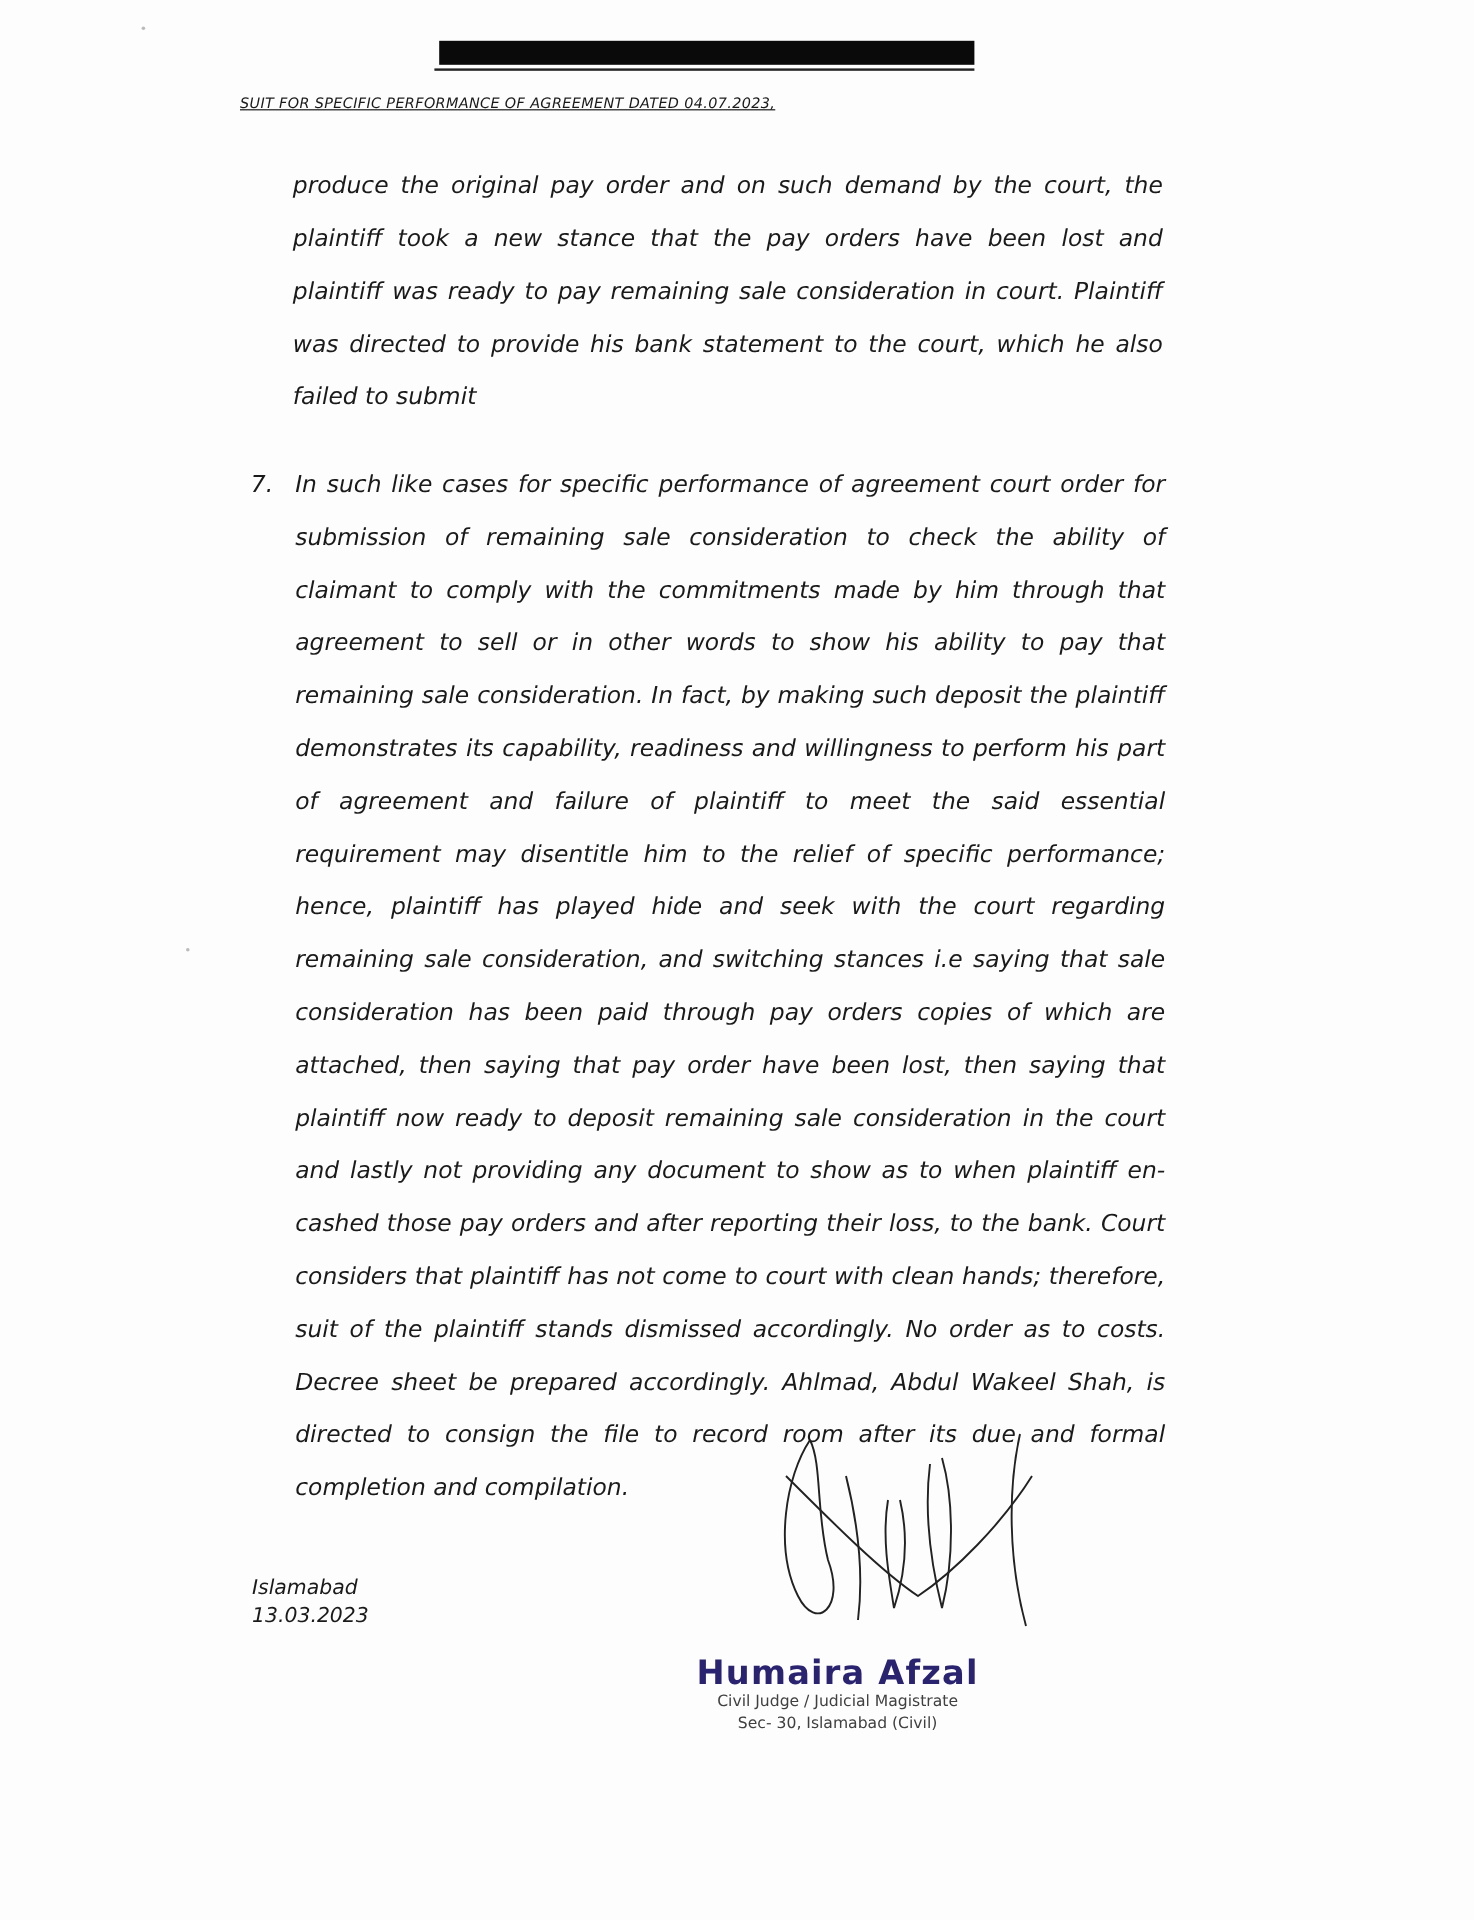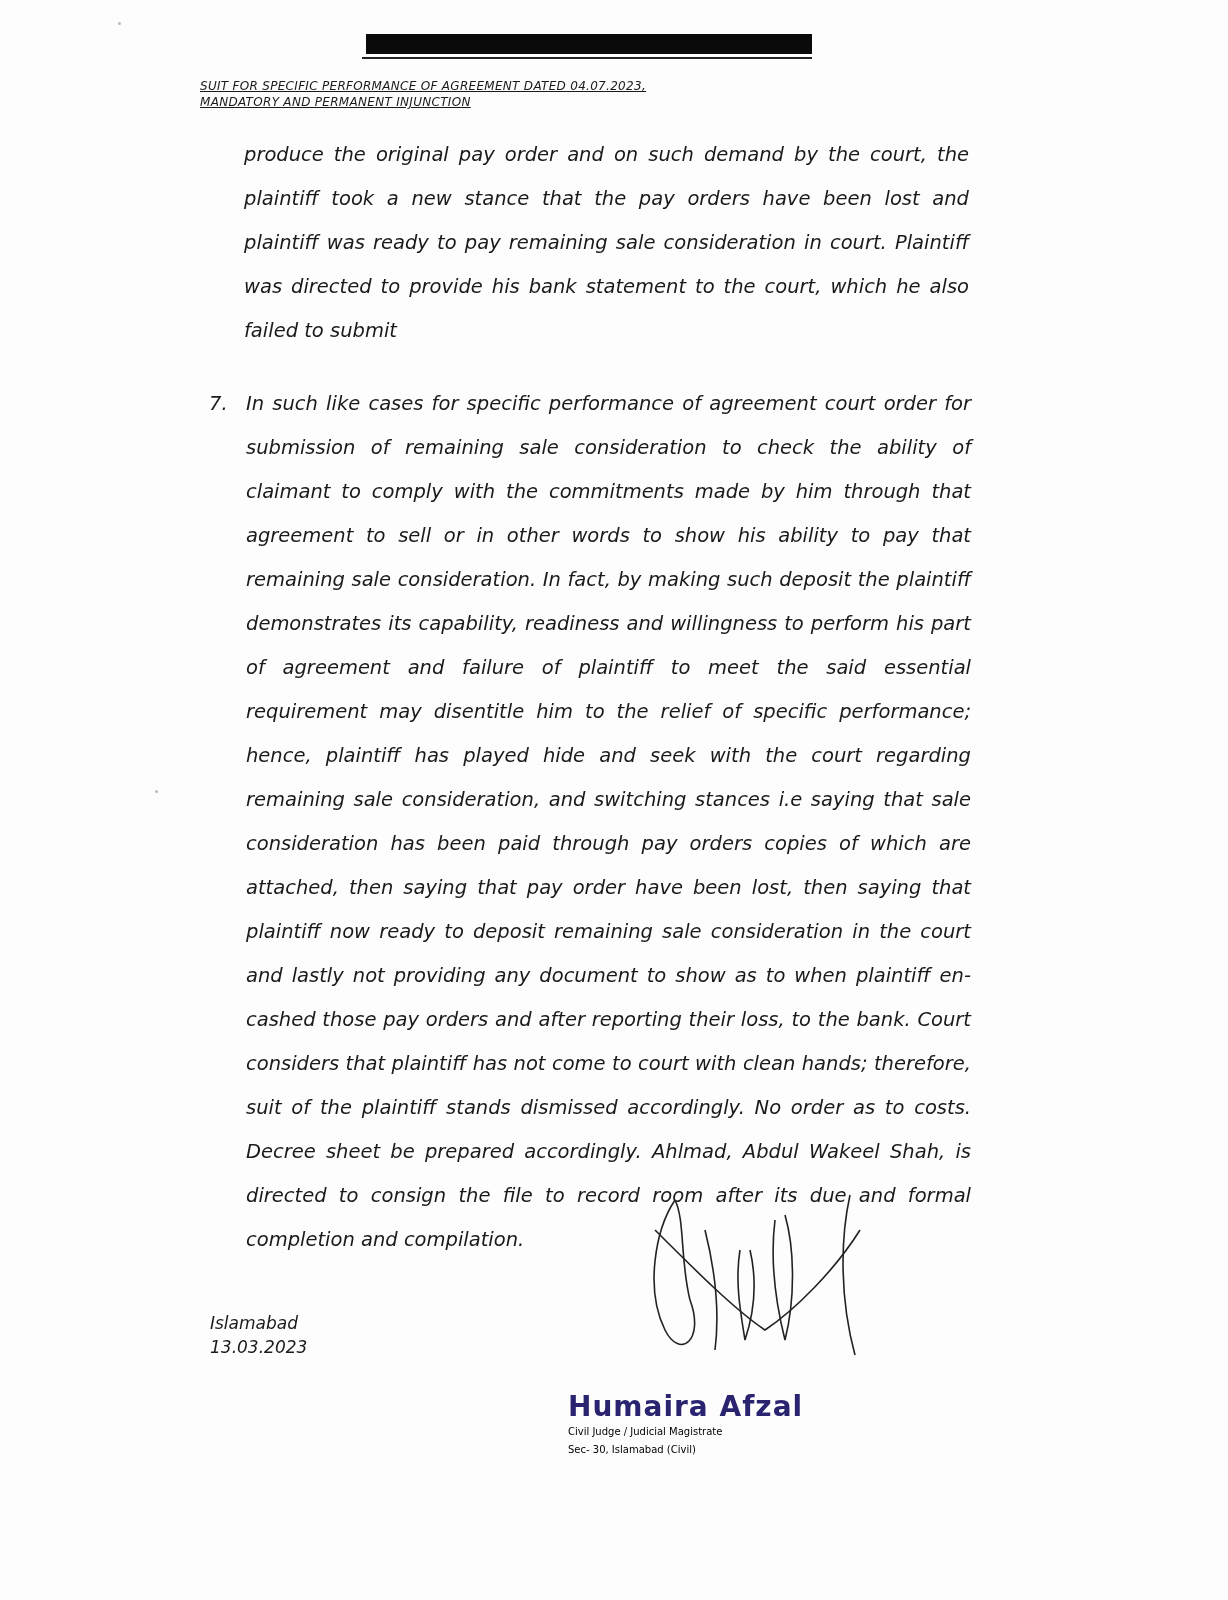--- a/index.html
+++ b/index.html
@@ -9,37 +9,36 @@
   .redaction-underline { position: absolute; left: 362px; top: 57px; width: 450px; height: 2px; background: #222; }
   .heading { position: absolute; left: 200px; top: 78px; width: 828px; text-align: left; font-style: italic; font-size: 12px; line-height: 16px; letter-spacing: 0.3px; }
   .heading span { display: block; text-decoration: underline; }
   .body-text { position: absolute; left: 244px; width: 725px; font-style: italic; font-size: 19.5px; line-height: 44px; text-align: justify; }
   .para1 { top: 133px; }
   .para2 { top: 382px; left: 246px; }
   .para-num { position: absolute; left: 209px; top: 382px; font-style: italic; font-size: 19.5px; line-height: 44px; }
   .announced { position: absolute; left: 210px; top: 1311px; font-style: italic; font-size: 17px; line-height: 24px; }
   .sig-block { position: absolute; left: 548px; top: 1311px; width: 370px; text-align: center; font-style: italic; font-weight: bold; font-size: 17px; line-height: 24px; }
   .sig-block .title { text-align: left; }
-  .stamp { position: absolute; left: 568px; top: 1378px; width: 260px; color: #1c1a52; margin-top: 13px; }
+  .stamp { position: absolute; left: 568px; top: 1378px; width: 260px; text-align: center; color: #1c1a52; }
   .stamp .name { font-family: "DejaVu Sans", sans-serif; font-size: 28px; font-weight: bold; letter-spacing: 1px; line-height: 32px; color: #2a2470; }
-  .stamp .line { font-size: 10px; line-height: 18px; color: #000000; }
+  .stamp .line { font-size: 13px; line-height: 18px; color: #404040; }
   .signature { position: absolute; left: 645px; top: 1190px; width: 230px; height: 175px; }
   .dot { position: absolute; width: 3px; height: 3px; background: #bbb; border-radius: 50%; }
 </style>
 </head>
 <body>
 
 <div class="page">
 
   <div class="redaction"></div>
   <div class="redaction-underline"></div>
 
   <div class="heading">
     <span>SUIT FOR SPECIFIC PERFORMANCE OF AGREEMENT DATED 04.07.2023,</span>
-    <span>MANDATORY AND PERMANENT INJUNCTION</span>
   </div>
 
   <div class="body-text para1">produce the original pay order and on such demand by the court, the plaintiff took a new stance that the pay orders have been lost and plaintiff was ready to pay remaining sale consideration in court. Plaintiff was directed to provide his bank statement to the court, which he also failed to submit</div>
 
   <div class="para-num">7.</div>
   <div class="body-text para2">In such like cases for specific performance of agreement court order for submission of remaining sale consideration to check the ability of claimant to comply with the commitments made by him through that agreement to sell or in other words to show his ability to pay that remaining sale consideration. In fact, by making such deposit the plaintiff demonstrates its capability, readiness and willingness to perform his part of agreement and failure of plaintiff to meet the said essential requirement may disentitle him to the relief of specific performance; hence, plaintiff has played hide and seek with the court regarding remaining sale consideration, and switching stances i.e saying that sale consideration has been paid through pay orders copies of which are attached, then saying that pay order have been lost, then saying that plaintiff now ready to deposit remaining sale consideration in the court and lastly not providing any document to show as to when plaintiff en-cashed those pay orders and after reporting their loss, to the bank. Court considers that plaintiff has not come to court with clean hands; therefore, suit of the plaintiff stands dismissed accordingly. No order as to costs. Decree sheet be prepared accordingly. Ahlmad, Abdul Wakeel Shah, is directed to consign the file to record room after its due and formal completion and compilation.</div>
 
   <div class="announced">
     <div>Islamabad</div>
     <div>13.03.2023</div>

